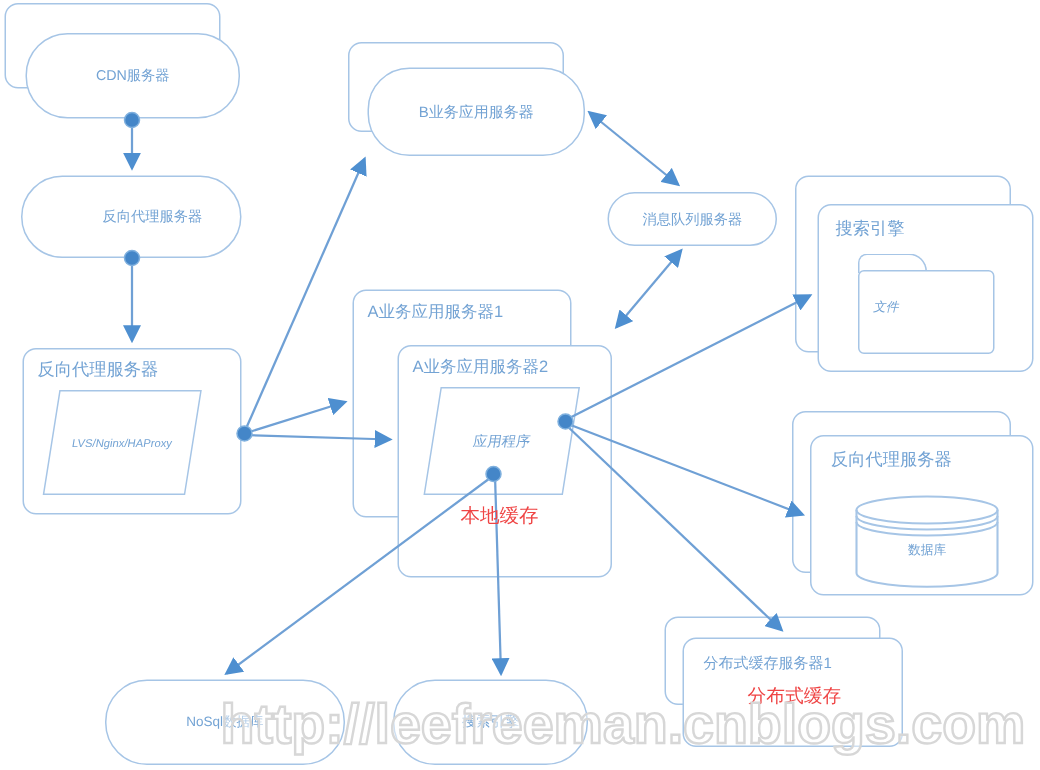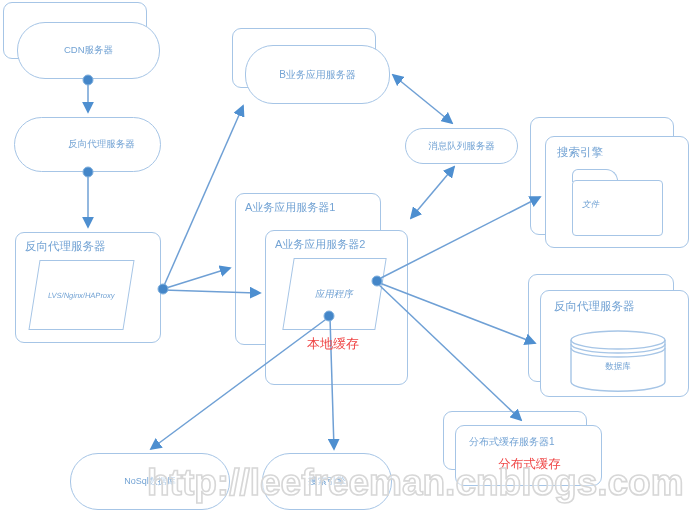--- a/index.html
+++ b/index.html
@@ -106,21 +106,21 @@
         <path d="M3,11 v42 a46,9 0 0 0 94,0 v-42"></path>
         <ellipse cx="50" cy="11" rx="47" ry="9"></ellipse>
         <path d="M3,15 a47,9 0 0 0 94,0"></path>
         <path d="M3,19 a47,9 0 0 0 94,0"></path>
       </g>
       <text x="50" y="40" text-anchor="middle" font-size="8.5" fill="#73a3d4">数据库</text>
     </svg>
   </div>
 
   <div class="box backbox z1" style="left:443px;top:411px;width:144px;height:59px;"></div>
-  <div class="box z2" style="left:455px;top:425px;width:147px;height:61px;">
+  <div class="box z2" style="left:455px;top:425px;width:147px;height:73px;">
     <span class="title" style="left:13px;top:9px;font-size:10px;">分布式缓存服务器1</span>
     <div class="blacktext" style="left:0;top:30px;width:147px;text-align:center;font-size:12.5px;">分布式缓存</div>
   </div>
 
   <div class="box center-label z2" style="left:70px;top:453px;width:160px;height:57px;font-size:9px;">
     <span>NoSql数据库</span>
   </div>
 
   <div class="box center-label z2" style="left:262px;top:453px;width:130px;height:57px;font-size:9.5px;">
     <span>搜索引擎</span>

